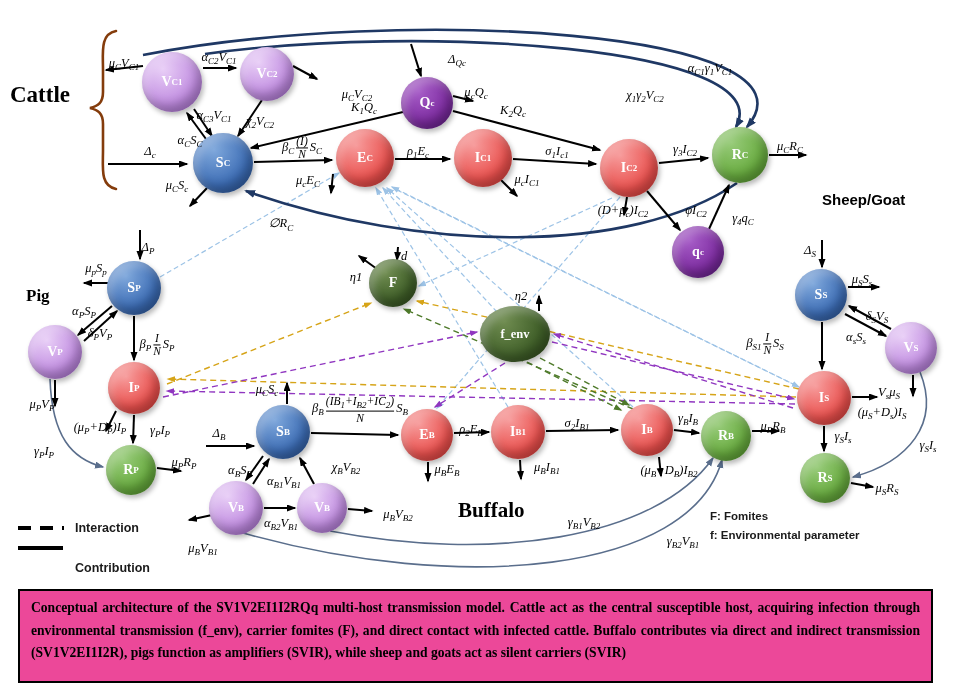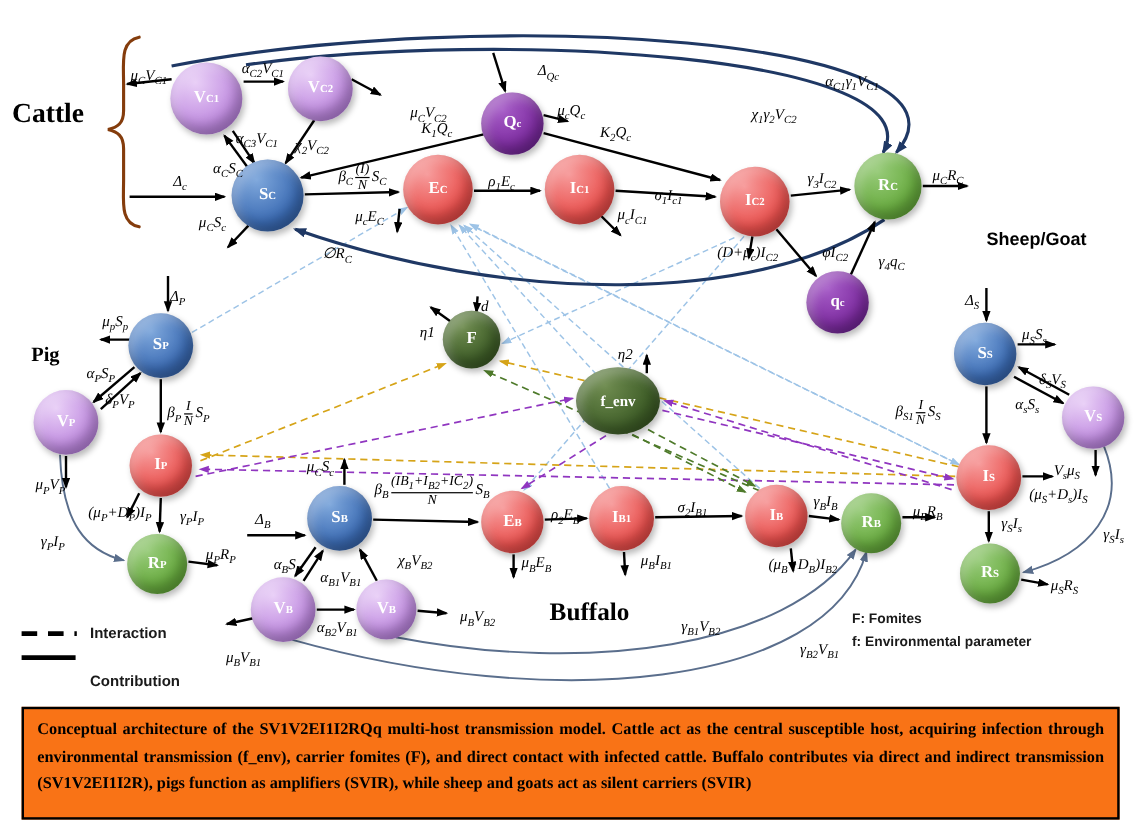--- a/index.html
+++ b/index.html
@@ -35,21 +35,21 @@
   #leg-contribution{left:75px;top:561px;}
   .note{position:absolute;font-family:"Liberation Sans",sans-serif;font-weight:bold;
         font-size:11.5px;color:#1a1a1a;white-space:nowrap;}
   #note-fomites{left:710px;top:510px;}
   #note-env{left:710px;top:529px;}
   #formula{position:absolute;left:712px;top:556px;font-size:13px;white-space:nowrap;
            font-family:"Liberation Serif",serif;color:#000;}
   #formula sub{font-size:9px;}
   #capbox{position:absolute;left:18px;top:589px;width:889px;height:78px;border:2px solid #000;
           padding:6px 11px;font-weight:bold;font-size:13.6px;line-height:22.5px;
-          text-align:justify;color:#000;background:#f97316;}
+          text-align:justify;color:#000;background:#ec4899;}
 </style>
 </head>
 <body>
 
 <div id="wrap">
 
   <svg id="arrows" width="953" height="691" viewBox="0 0 953 691">
     <defs>
       <marker id="mk" markerUnits="userSpaceOnUse" markerWidth="11" markerHeight="9" refX="8" refY="3.5" orient="auto">
           <path d="M0,0L9.5,3.5L0,7Z" fill="#000"></path>
@@ -230,29 +230,29 @@
           <span class="den">N</span>
         </span>S<sub>C</sub></div>
       <div class="mlabel" style="left: 308px; top: 181px;">μ<sub>c</sub>E<sub>C</sub></div>
       <div class="mlabel" style="left: 423px; top: 60px; margin-left: 34px;">Δ<sub>Qc</sub></div>
       <div class="mlabel" style="left: 476px; top: 93px;">μ<sub>c</sub>Q<sub>c</sub></div>
       <div class="mlabel" style="left: 357px; top: 95px;">μ<sub>C</sub>V<sub>C2</sub></div>
       <div class="mlabel" style="left: 364px; top: 108px;">K<sub>1</sub>Q<sub>c</sub></div>
       <div class="mlabel" style="left: 513px; top: 111px;">K<sub>2</sub>Q<sub>c</sub></div>
       <div class="mlabel" style="left: 418px; top: 152px;">ρ<sub>1</sub>E<sub>c</sub></div>
       <div class="mlabel" style="left: 527px; top: 180px;">μ<sub>c</sub>I<sub>C1</sub></div>
-      <div class="mlabel" style="left: 557px; top: 164px;">σ<sub>1</sub>I<sub>c1</sub></div>
+      <div class="mlabel" style="left: 557px; top: 152px;">σ<sub>1</sub>I<sub>c1</sub></div>
       <div class="mlabel" style="left: 685px; top: 150px;">γ<sub>3</sub>I<sub>C2</sub></div>
       <div class="mlabel" style="left: 790px; top: 147px;">μ<sub>C</sub>R<sub>C</sub></div>
       <div class="mlabel" style="left: 710px; top: 69px;">α<sub>C1</sub>γ<sub>1</sub>V<sub>C1</sub></div>
       <div class="mlabel" style="left: 645px; top: 96px;">χ<sub>1</sub>γ<sub>2</sub>V<sub>C2</sub></div>
       <div class="mlabel" style="left: 623px; top: 211px;">(D+μ<sub>c</sub>)I<sub>C2</sub></div>
       <div class="mlabel" style="left: 696px; top: 211px;">φI<sub>C2</sub></div>
       <div class="mlabel" style="left: 743px; top: 219px;">γ<sub>4</sub>q<sub>C</sub></div>
-      <div class="mlabel" style="left: 281px; top: 212px; text-align: right;">∅R<sub>C</sub></div>
+      <div class="mlabel" style="left: 281px; top: 224px; text-align: right;">∅R<sub>C</sub></div>
       <div class="mlabel" style="left: 356px; top: 277px;">η1</div>
       <div class="mlabel" style="left: 404px; top: 256px;">d</div>
       <div class="mlabel" style="left: 521px; top: 296px;">η2</div>
       <div class="mlabel" style="left: 148px; top: 248px;">Δ<sub>P</sub></div>
       <div class="mlabel" style="left: 96px; top: 269px;">μ<sub>p</sub>S<sub>p</sub></div>
       <div class="mlabel" style="left: 84px; top: 312px;">α<sub>P</sub>S<sub>P</sub></div>
       <div class="mlabel" style="left: 100px; top: 334px;">δ<sub>P</sub>V<sub>P</sub></div>
       <div class="mlabel" style="left: 157px; top: 345px;">β<sub>P</sub><span class="frac">
           <span class="num">I</span>
           <span class="den">N</span>

